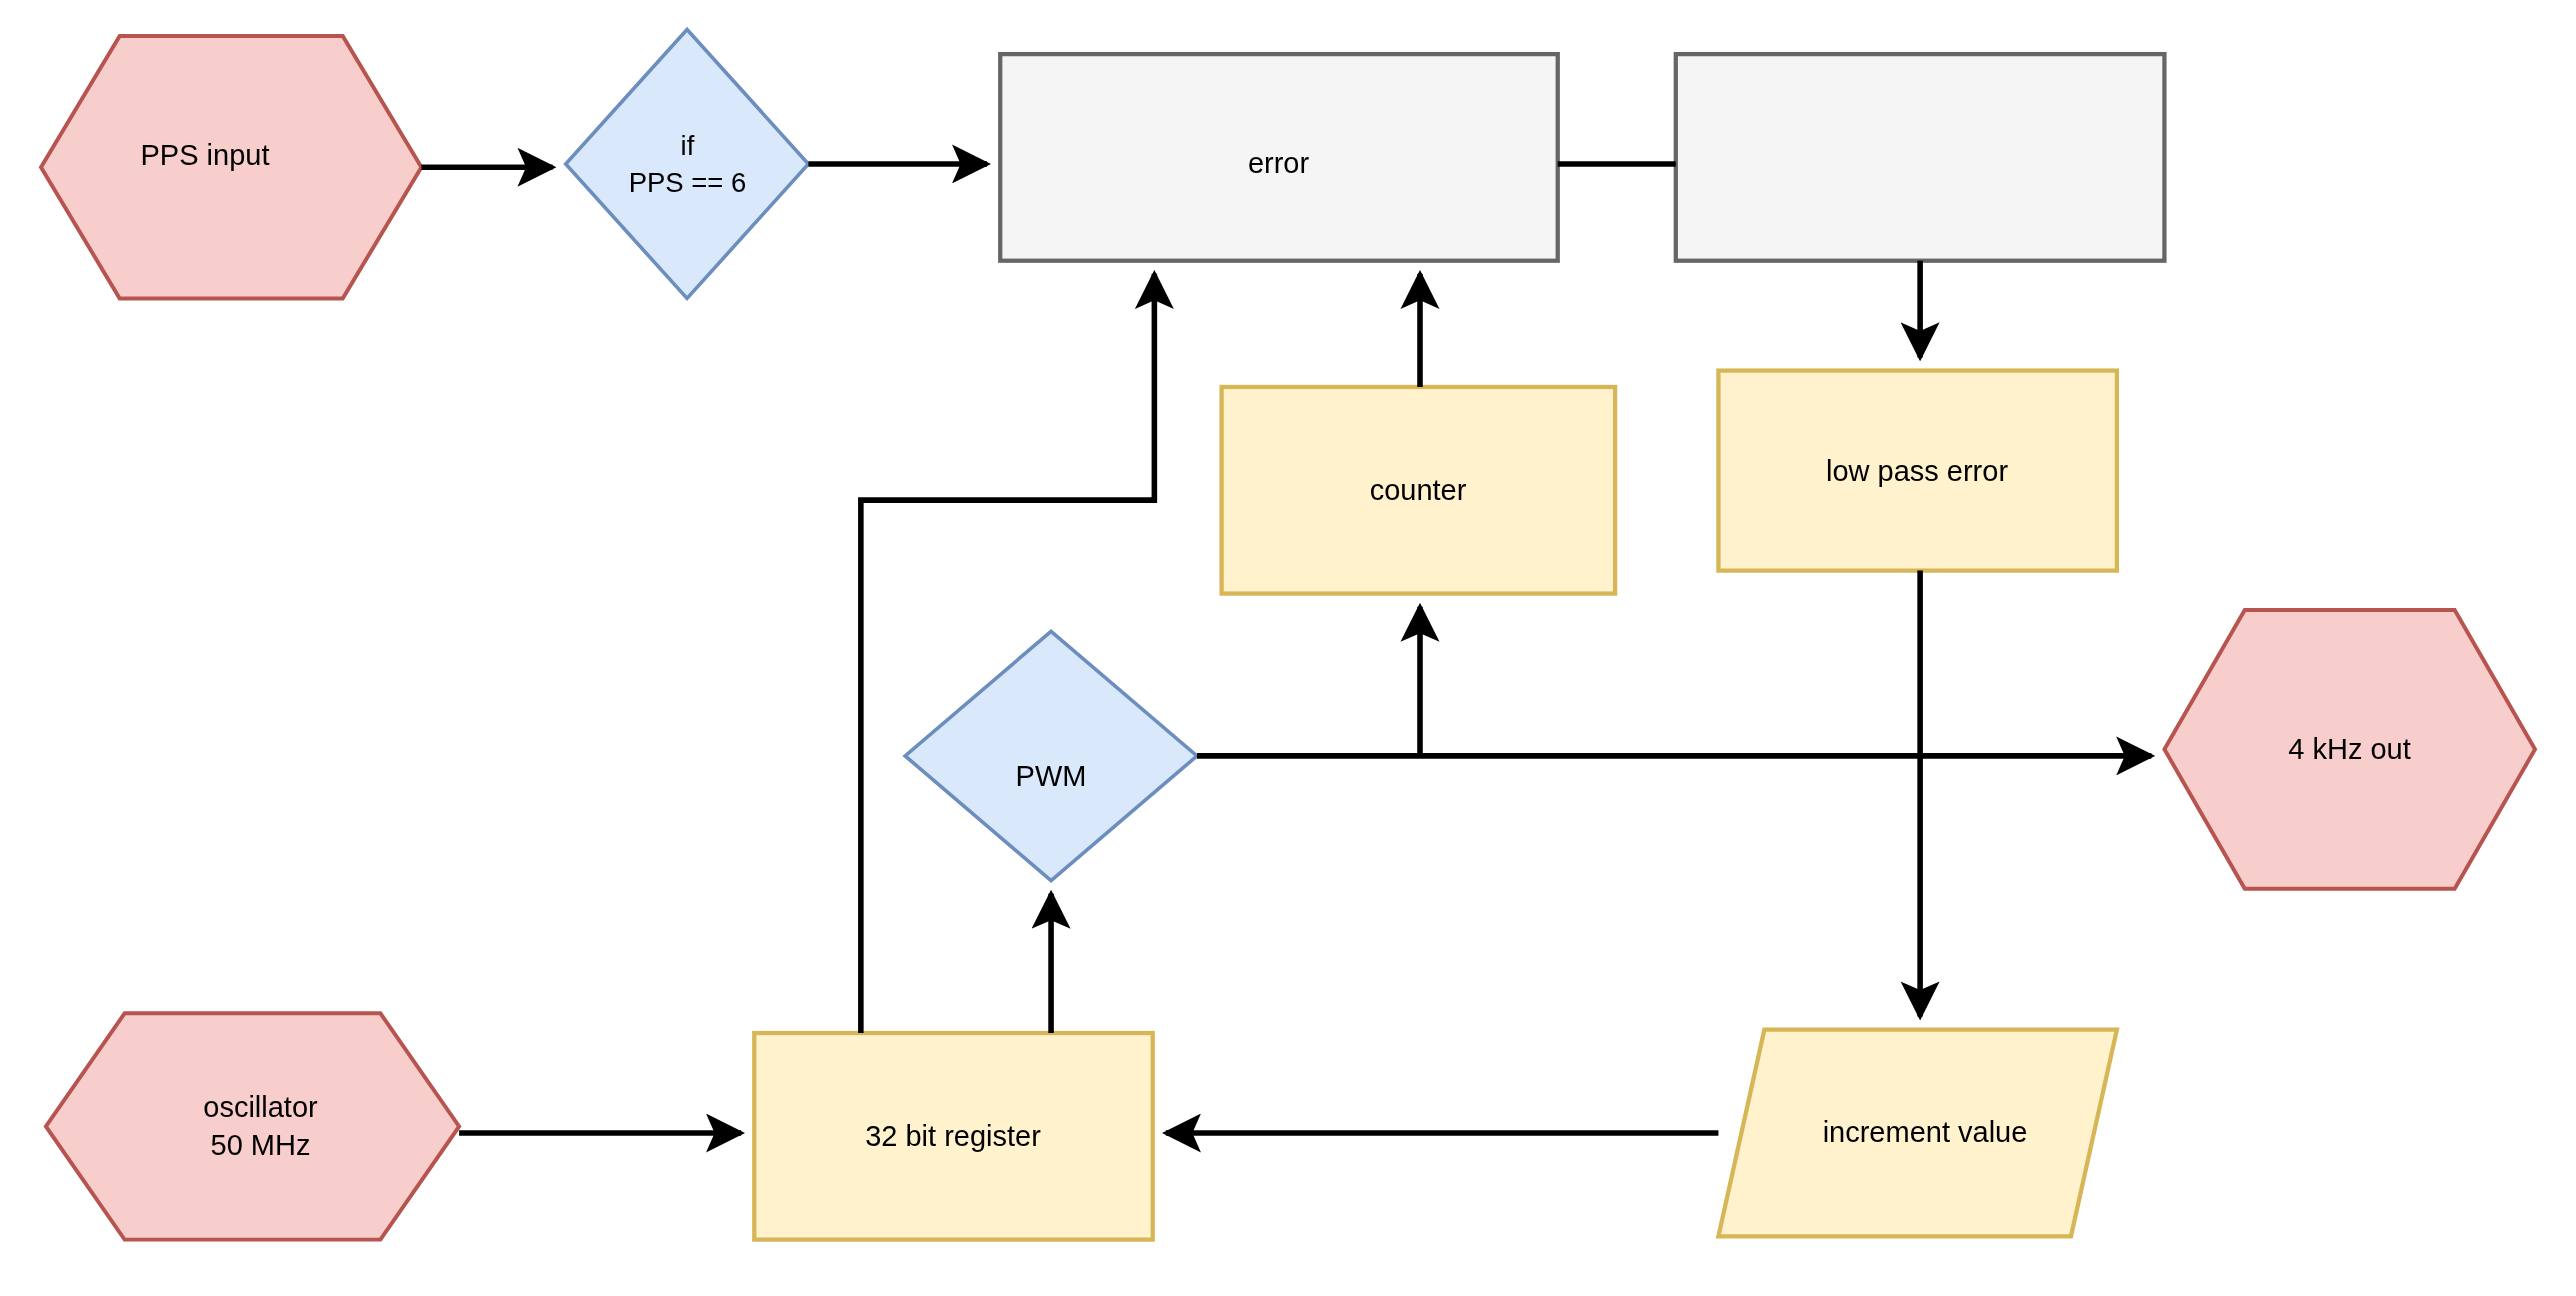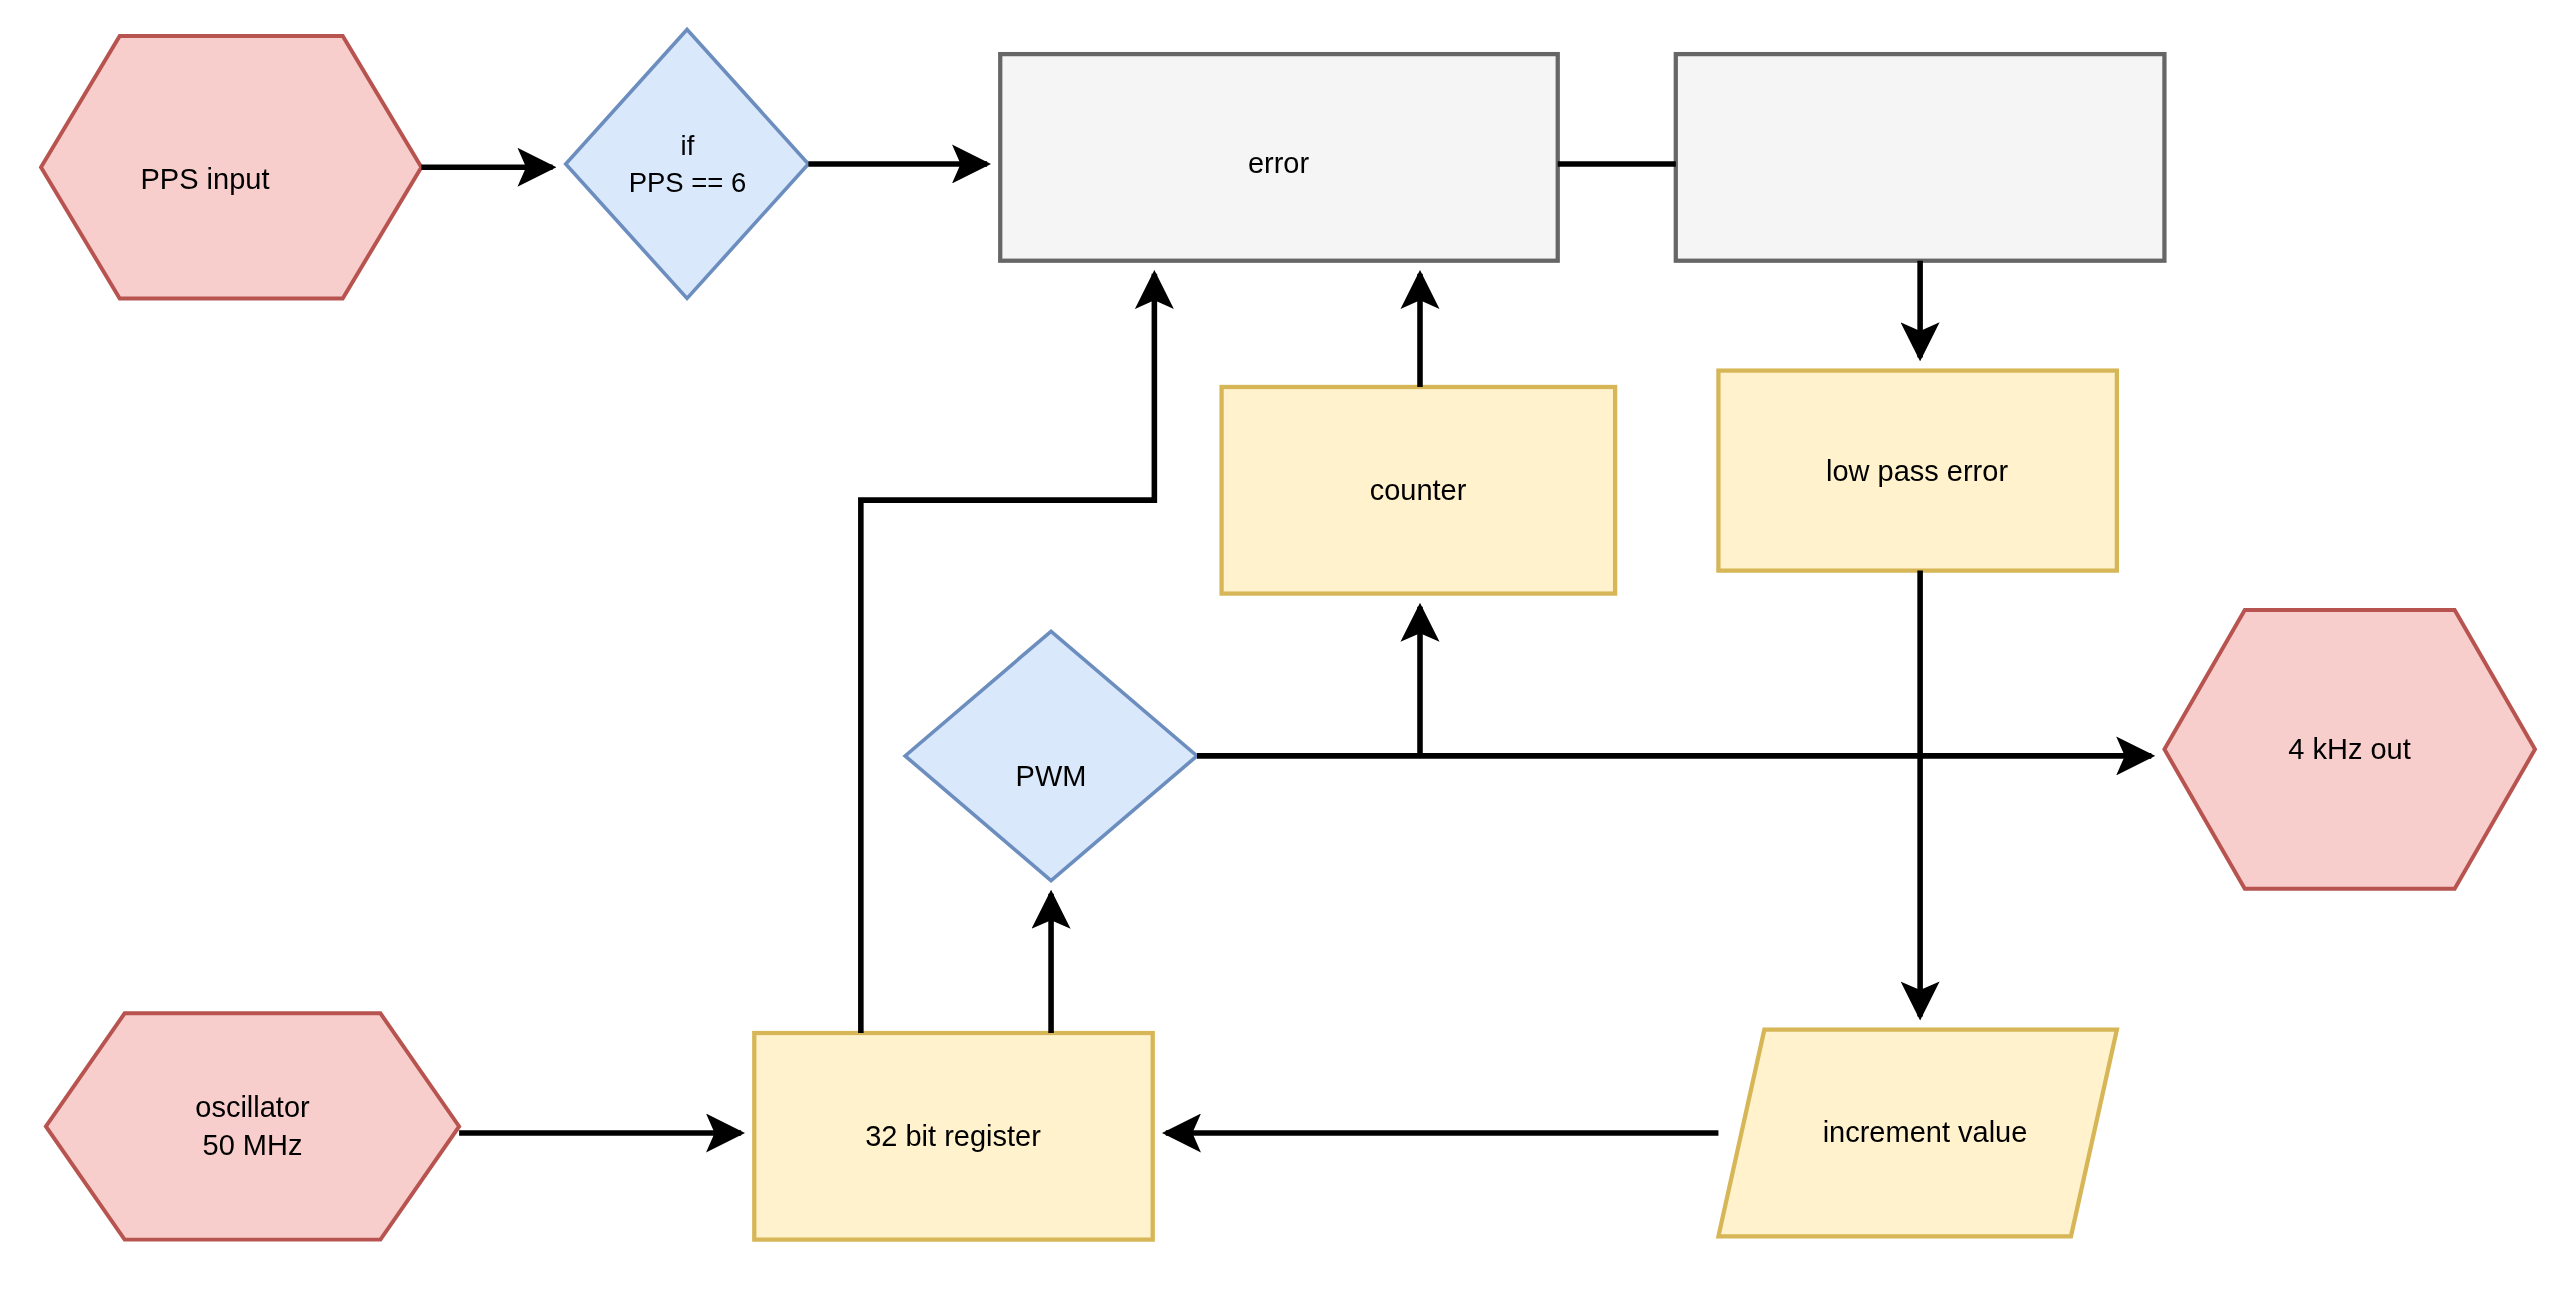--- a/index.html
+++ b/index.html
@@ -91,37 +91,37 @@
 
     <path d="M 1048 691 L 711 691" fill="none" stroke="#000000" stroke-width="3.4" marker-end="url(#arrowhead)"></path>
 
     <path d="M 280 691 L 452 691" fill="none" stroke="#000000" stroke-width="3.4" marker-end="url(#arrowhead)"></path>
 
     <path d="M 641 630 L 641 545" fill="none" stroke="#000000" stroke-width="3.4" marker-end="url(#arrowhead)"></path>
 
     <path d="M 525 630 L 525 305 L 704 305 L 704 167" fill="none" stroke="#000000" stroke-width="3.4" marker-end="url(#arrowhead)"></path>
   </svg>
 
-  <div class="node-label" style="left:41px; top:48px; width:328px; height:262px;">PPS input</div>
+  <div class="node-label" style="left:41px; top:24px; width:328px; height:262px;">PPS input</div>
 
   <div class="node-label" style="left:566px; top:30px; width:243px; height:269px; font-size:27.5px;">if
 PPS == 6</div>
 
   <div class="node-label" style="left:1000px; top:60px; width:557px; height:207px;">error</div>
 
 
   <div class="node-label" style="left:1221px; top:387px; width:394px; height:207px;">counter</div>
 
   <div class="node-label" style="left:1718px; top:371px; width:398px; height:200px;">low pass error</div>
 
   <div class="node-label" style="left:905px; top:652px; width:292px; height:249px;">PWM</div>
 
   <div class="node-label" style="left:2164px; top:610px; width:371px; height:279px;">4 kHz out</div>
 
-  <div class="node-label" style="left:46px; top:1013px; width:413px; height:226px;">oscillator
+  <div class="node-label" style="left:54px; top:1013px; width:413px; height:226px;">oscillator
 50 MHz</div>
 
   <div class="node-label" style="left:754px; top:1033px; width:398px; height:207px;">32 bit register</div>
 
   <div class="node-label" style="left:1726px; top:1029px; width:398px; height:207px;">increment value</div>
 
 </div>
 
 
 </body></html>

